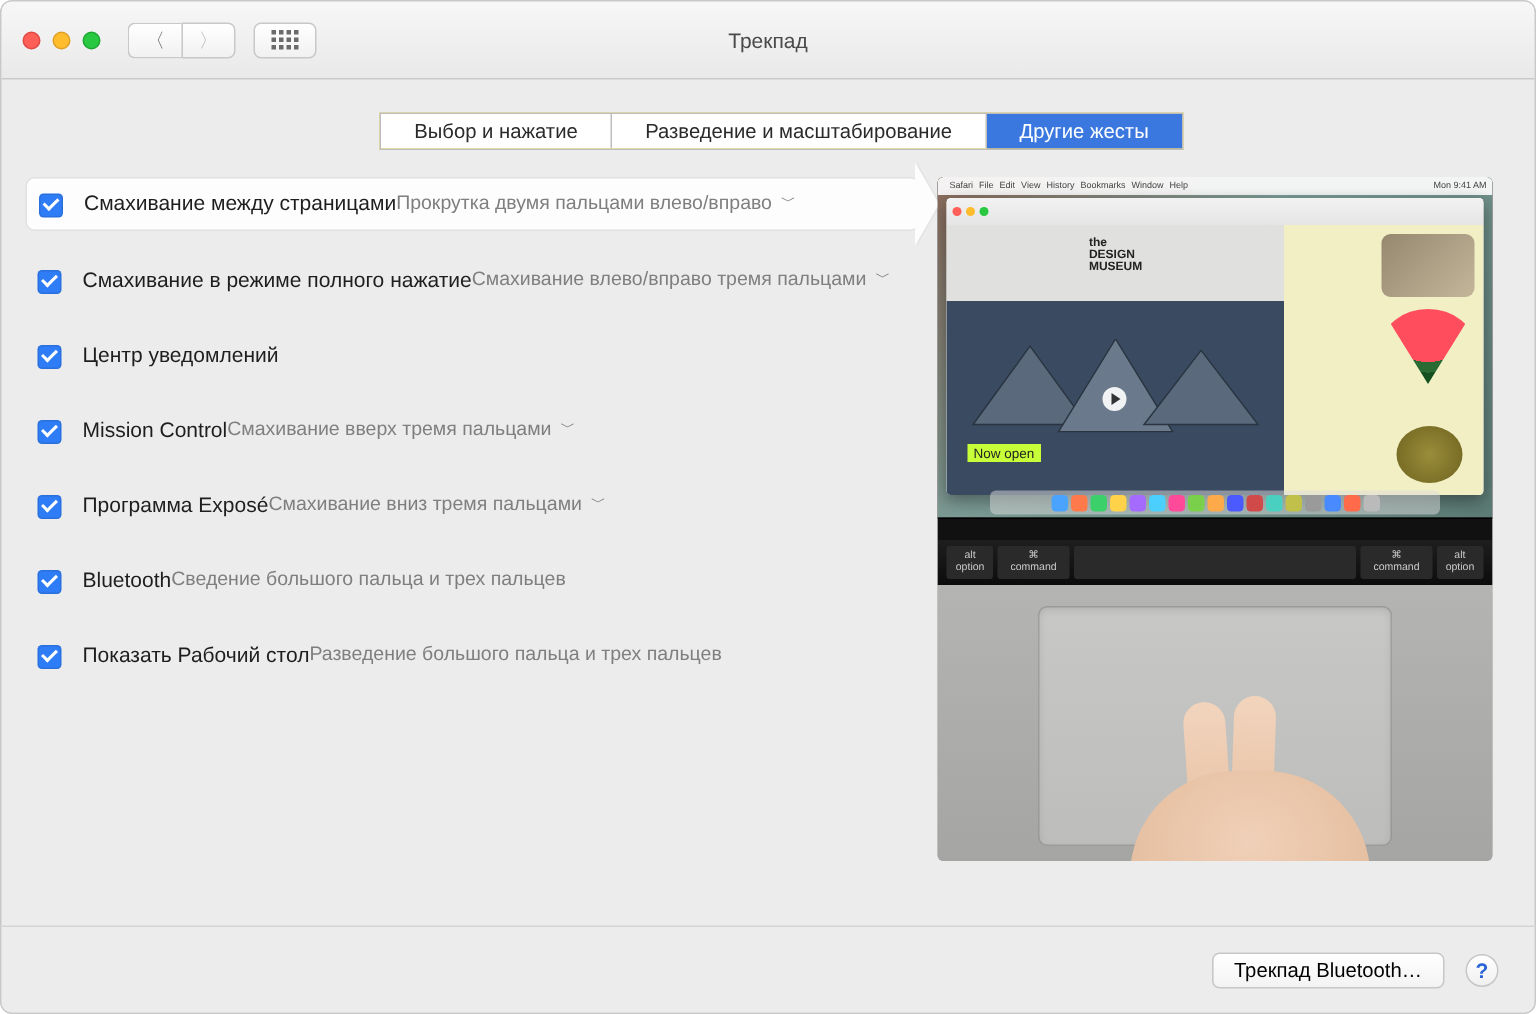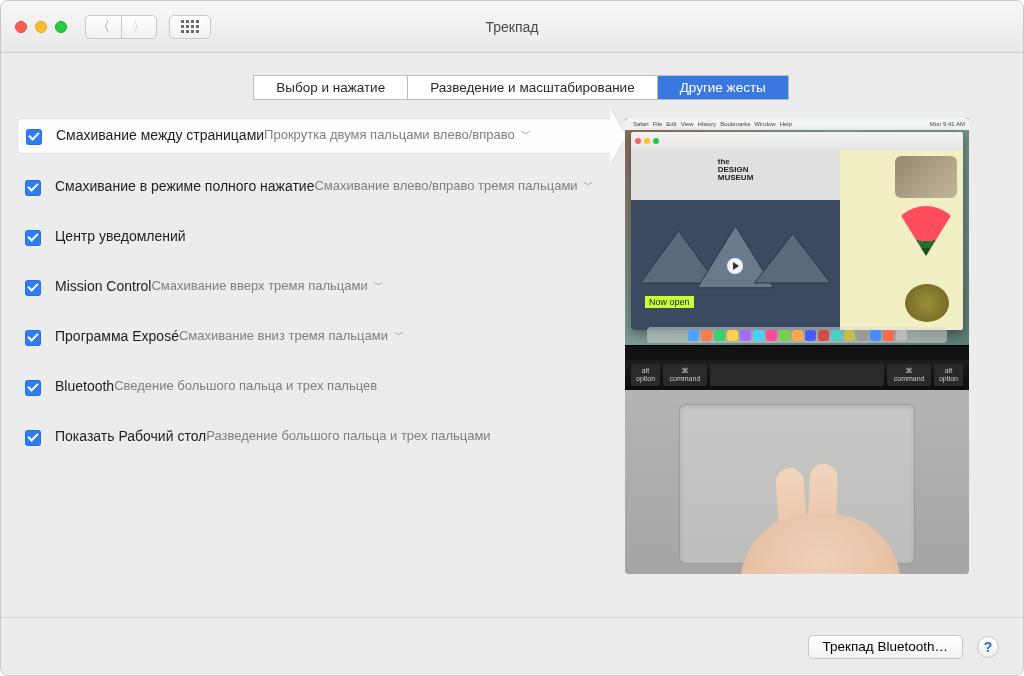--- a/index.html
+++ b/index.html
@@ -32,21 +32,21 @@
   .opt { display:flex; align-items:flex-start; padding:8px 10px 8px 8px; border-radius:6px; margin-bottom:16px; position:relative;}
   .opt.selected{ background:#fdfdfd; border:1px solid #e1e1e1;}
   .opt.selected::after{ content:""; position:absolute; right:-14px; top:50%; transform:translateY(-50%); width:0;height:0; border-top:28px solid transparent; border-bottom:28px solid transparent; border-left:16px solid #fdfdfd; filter:drop-shadow(1px 0 0 #e1e1e1);}
   .chk { width:16px;height:16px; border-radius:3px; background:#2f7df6; margin-top:2px; margin-right:14px; position:relative; flex-shrink:0; box-shadow:inset 0 0 0 1px rgba(0,0,0,.1);}
   .chk::after{content:"";position:absolute;left:5px;top:1px;width:4px;height:8px;border:solid #fff;border-width:0 2px 2px 0;transform:rotate(45deg);}
   .opt .txt{display:flex;flex-direction:row;}
   .opt .label{font-size:14px; color:#1e1e1e; margin-bottom:2px;}
   .opt .detail{font-size:13px; color:#7f7f7f; display:flex; gap:4px;}
   .chev{font-size:10px;color:#7f7f7f;margin-left:2px;}
   .preview { width:370px; margin:0 28px 0 12px; display:flex; flex-direction:column;}
-  .laptop { width:344px; height:456px; background:#b1b1b0; border-radius:4px; overflow:hidden; box-shadow:inset 0 0 0 1px rgba(0,0,0,.15); display:flex; flex-direction:column;}
+  .laptop { width:370px; height:456px; background:#b1b1b0; border-radius:4px; overflow:hidden; box-shadow:inset 0 0 0 1px rgba(0,0,0,.15); display:flex; flex-direction:column;}
   .screen{ height:228px; background:#1a1a1a; border-bottom:1px solid #000; position:relative; overflow:hidden;}
   .desktop{position:absolute;inset:0; background:linear-gradient(135deg,#8a6a5a 0%,#7c9c96 40%,#5d7c76 100%);}
   .safari{position:absolute; left:6px; top:14px; right:6px; height:198px; background:#fff; border-radius:3px; box-shadow:0 4px 12px rgba(0,0,0,.4); overflow:hidden;}
   .safari-top{height:18px;background:linear-gradient(#f2f2f2,#e5e5e5);display:flex;align-items:center;padding:0 4px;gap:3px;}
   .sd{width:6px;height:6px;border-radius:50%;}
   .sd.r{background:#ff5f57}.sd.y{background:#ffbd2e}.sd.g{background:#28c840}
   .safari-body{height:180px;display:flex;}
   .sb-left{flex:1.7;background:linear-gradient(180deg,#e0e0de 0 28%,#3a4a60 28% 100%);position:relative;}
   .logo-dm{position:absolute;top:8px;left:50%;transform:translateX(-50%);font-size:8px;font-weight:700;color:#222;text-align:left;line-height:1;}
   .roof{position:absolute;bottom:28px;left:8px;right:8px;height:76px;}
@@ -188,21 +188,21 @@
                 <span>Сведение большого пальца и трех пальцев</span>
               </div>
           </div>
         </div>
 
         <div class="opt">
           <div class="chk"></div>
           <div class="txt">
             <div class="label">Показать Рабочий стол</div>
             <div class="detail">
-                <span>Разведение большого пальца и трех пальцами</span>
+                <span>Разведение большого пальца и трех пальцев</span>
               </div>
           </div>
         </div>
 
       </div>
 
       <div class="preview">
         <div class="laptop">
           <div class="screen">
             <div class="desktop"></div>

